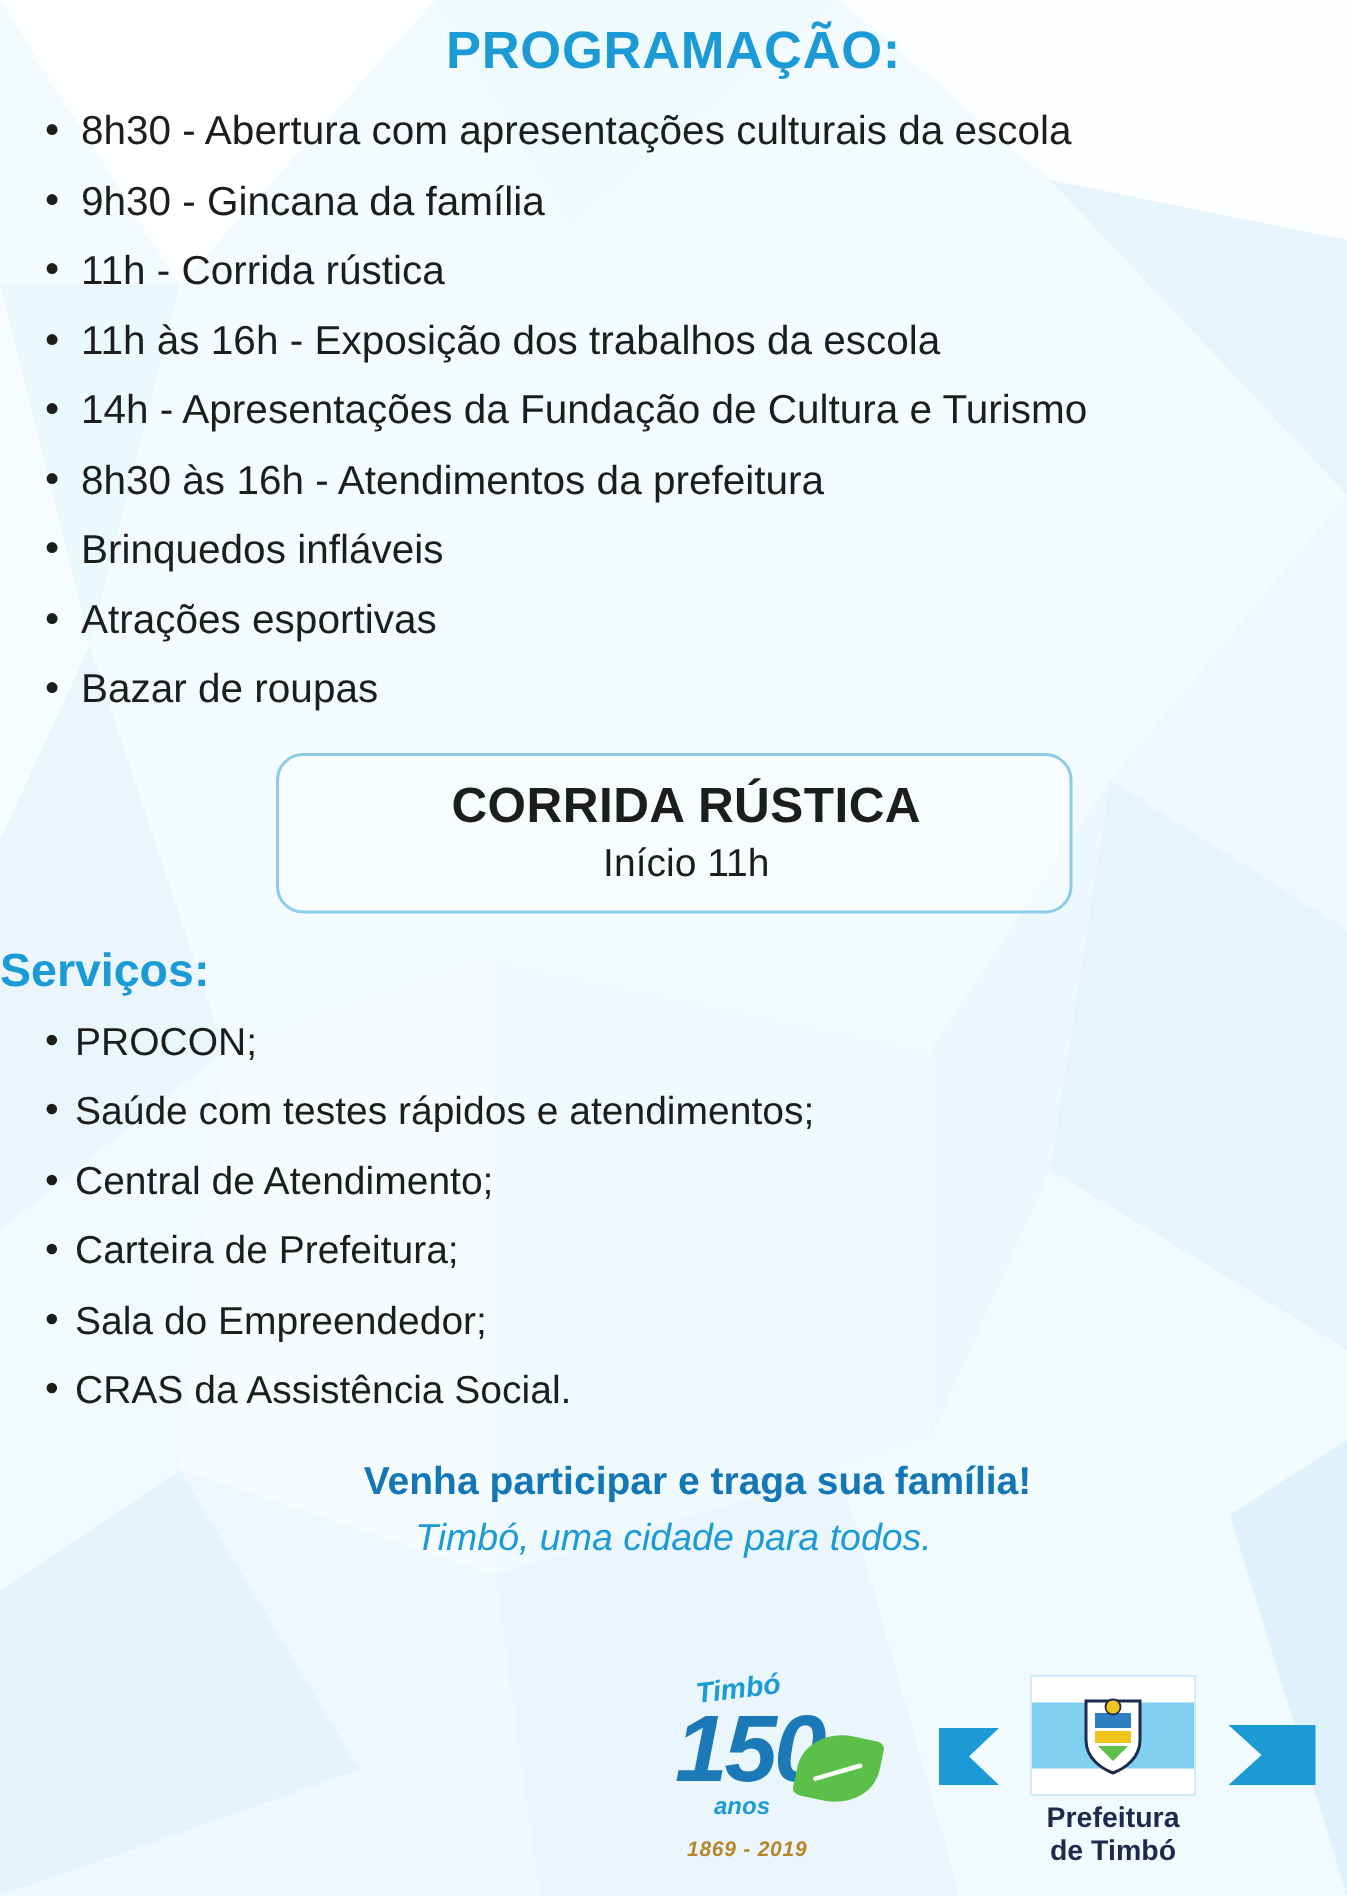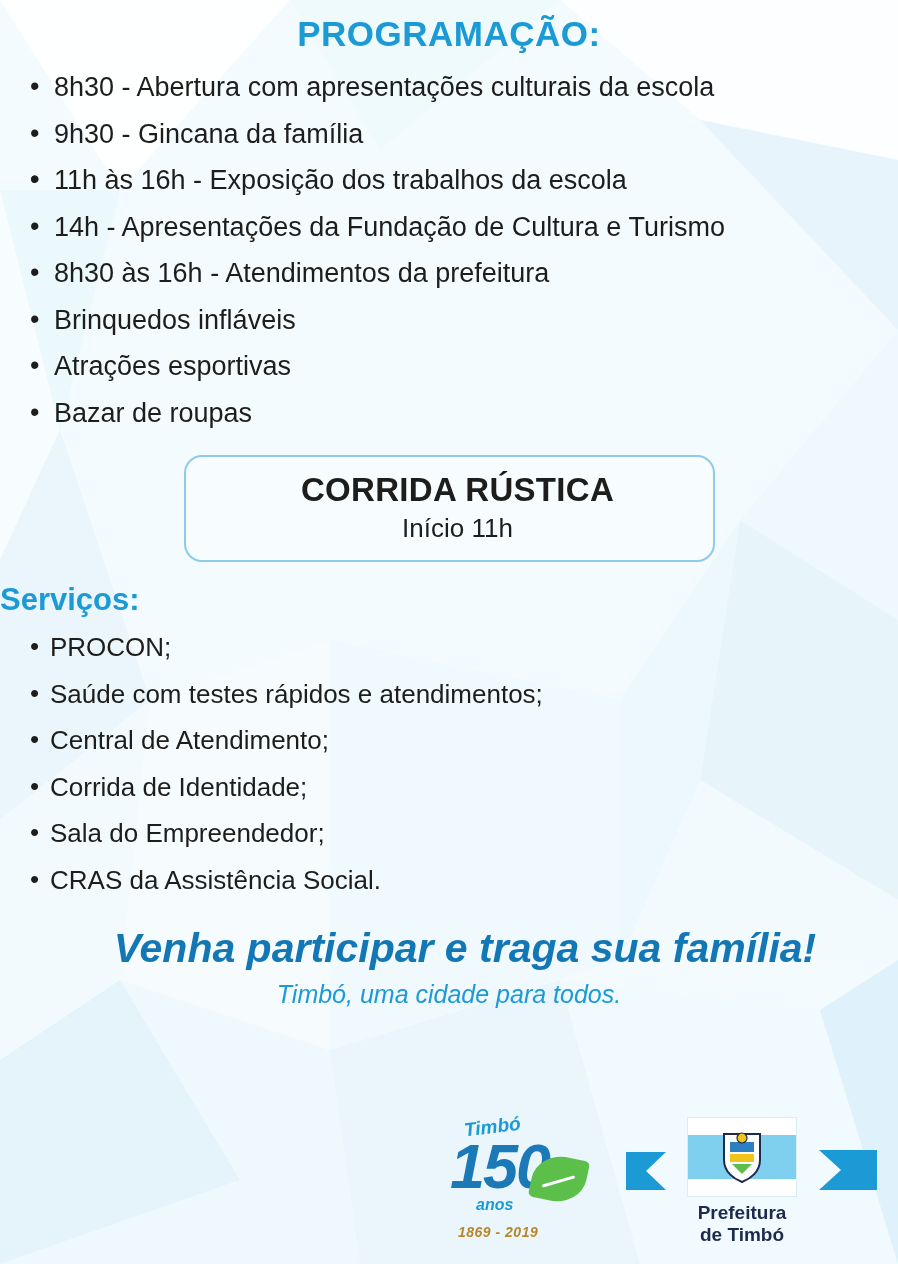--- a/index.html
+++ b/index.html
@@ -111,23 +111,22 @@
     position: absolute;
     left: 2px;
     top: -1px;
     font-size: 26px;
     color: #1d1d1b;
   }
 
   .call-main {
     text-align: center;
     color: #1477b5;
-    font-size: 41px;
-    font-weight: bold;
-    font-style: italic;
+    font-size: 26px;
+    font-weight: bold;
     margin-top: 22px;
     padding-left: 32px;
   }
   .call-sub {
     text-align: center;
     color: #1b9ad6;
     font-size: 25px;
     font-style: italic;
     margin-top: 8px;
   }
@@ -291,41 +290,41 @@
     <polygon points="620,700 740,520 700,780 620,960" fill="#e9f6fb" opacity="0.6"></polygon>
   </svg>
 
   <div class="content">
 
     <div class="title-programacao">PROGRAMAÇÃO:</div>
 
     <ul class="schedule">
       <li><span class="bullet">•</span><span>8h30 - Abertura com apresentações culturais da escola</span></li>
       <li><span class="bullet">•</span><span>9h30 - Gincana da família</span></li>
-      <li><span class="bullet">•</span></li>
+      <li><span class="bullet">•</span><span>11h - Corrida rústica</span></li>
       <li><span class="bullet">•</span><span>11h às 16h - Exposição dos trabalhos da escola</span></li>
       <li><span class="bullet">•</span><span>14h - Apresentações da Fundação de Cultura e Turismo</span></li>
       <li><span class="bullet">•</span><span>8h30 às 16h - Atendimentos da prefeitura</span></li>
       <li><span class="bullet">•</span><span>Brinquedos infláveis</span></li>
       <li><span class="bullet">•</span><span>Atrações esportivas</span></li>
       <li><span class="bullet">•</span><span>Bazar de roupas</span></li>
     </ul>
 
     <div class="box-corrida">
       <div class="bc-title">CORRIDA RÚSTICA</div>
       <div class="bc-sub">Início 11h</div>
     </div>
 
     <div class="title-servicos">Serviços:</div>
 
     <ul class="services">
       <li><span class="bullet">•</span><span>PROCON;</span></li>
       <li><span class="bullet">•</span><span>Saúde com testes rápidos e atendimentos;</span></li>
       <li><span class="bullet">•</span><span>Central de Atendimento;</span></li>
-      <li><span class="bullet">•</span><span>Corrida de Identidade;</span></li>
+      <li><span class="bullet">•</span><span>Carteira de Prefeitura;</span></li>
       <li><span class="bullet">•</span><span>Sala do Empreendedor;</span></li>
       <li><span class="bullet">•</span><span>CRAS da Assistência Social.</span></li>
     </ul>
 
     <div class="call-main">Venha participar e traga sua família!</div>
     <div class="call-sub">Timbó, uma cidade para todos.</div>
 
     <div class="logos">
 
       <div class="logo-150">

